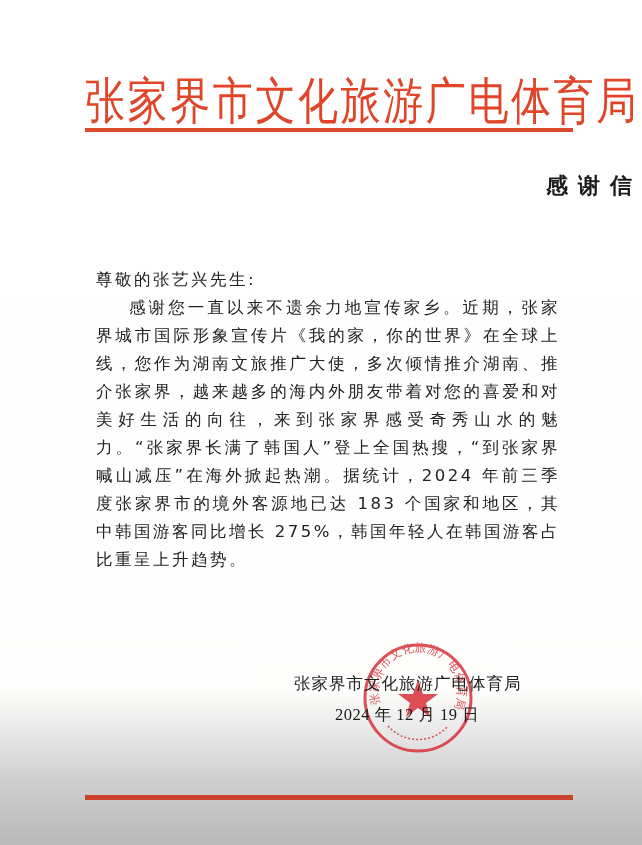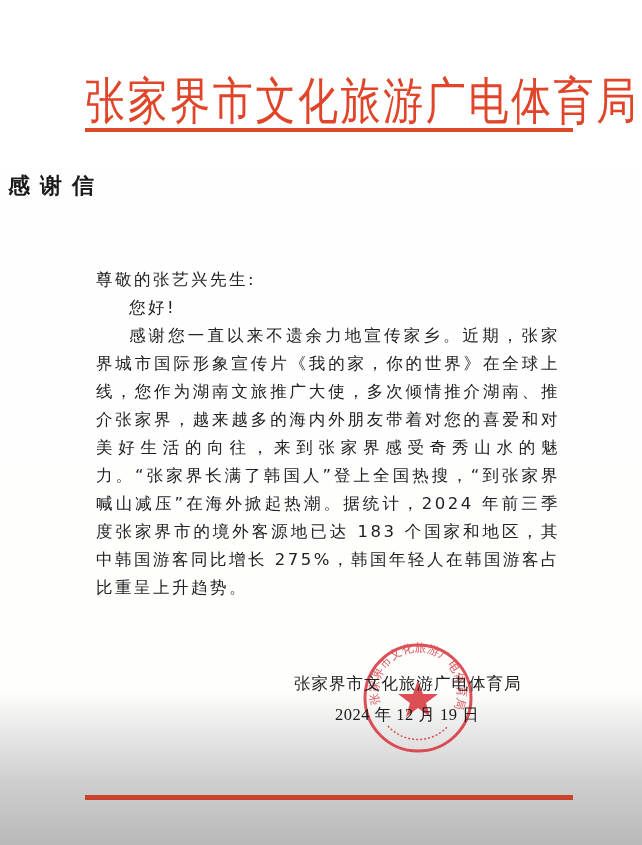--- a/index.html
+++ b/index.html
@@ -19,24 +19,24 @@
     letter-spacing: 0;
   }
   .letterhead span { display: inline-block; }
   .rule {
     position: absolute; left: 85px; width: 488px; height: 4px;
     background: #dc4a2c;
   }
   .rule.top { top: 128px; }
   .rule.bottom { top: 795px; height: 5px; background: #c9412b; }
   .title {
-    position: absolute; left: 0; width: 642px; top: 171px; text-align: left;
+    position: absolute; left: 0; width: 642px; top: 171px; text-align: right;
     font-family: "DejaVu Sans", sans-serif; font-weight: bold;
     font-size: 22px; letter-spacing: 10px; color: #1a1a1a;
-    padding-left: 8px; box-sizing: border-box;
+    padding-left: 23px; box-sizing: border-box;
   }
   .body {
     position: absolute; left: 96px; top: 230px; width: 464px;
     font-size: 16.5px; line-height: 28px; font-family: "DejaVu Sans", sans-serif;
     color: #222; letter-spacing: 2.5px; margin-top: 36px;
   }
   .body p { margin: 0; text-align: justify; text-justify: inter-character; }
   .body .indent { text-indent: 33px; }
   .signature {
     position: absolute; left: 294px; top: 673px; width: 220px;
@@ -58,21 +58,20 @@
 
 <div class="letterhead">
   <span style="letter-spacing:2.6px;white-space:nowrap;">张家界市文化旅游广电体育局</span>
 </div>
 <div class="rule top"></div>
 
 <div class="title">感谢信</div>
 
 <div class="body">
   <p>尊敬的张艺兴先生:</p>
-  <p class="indent">您好!</p>
   <p class="indent">感谢您一直以来不遗余力地宣传家乡。近期，张家界城市国际形象宣传片《我的家，你的世界》在全球上线，您作为湖南文旅推广大使，多次倾情推介湖南、推介张家界，越来越多的海内外朋友带着对您的喜爱和对美好生活的向往，来到张家界感受奇秀山水的魅力。“张家界长满了韩国人”登上全国热搜，“到张家界喊山减压”在海外掀起热潮。据统计，2024 年前三季度张家界市的境外客源地已达 183 个国家和地区，其中韩国游客同比增长 275%，韩国年轻人在韩国游客占比重呈上升趋势。</p>
 </div>
 
 <svg class="stamp" viewBox="0 0 112 112">
   <defs>
     <path id="arc" d="M 18,62 A 40,40 0 1,1 94,62"></path>
   </defs>
   <circle cx="56" cy="56" r="53" fill="none" stroke="#d8323a" stroke-width="3"></circle>
   <text font-size="11.5" fill="#d8323a" font-family="DejaVu Sans, sans-serif" letter-spacing="0.5">
     <textPath href="#arc">张家界市文化旅游广电体育局</textPath>

